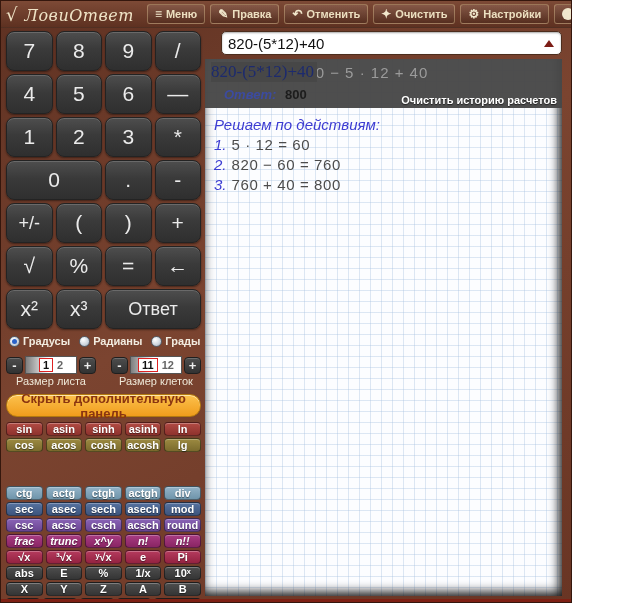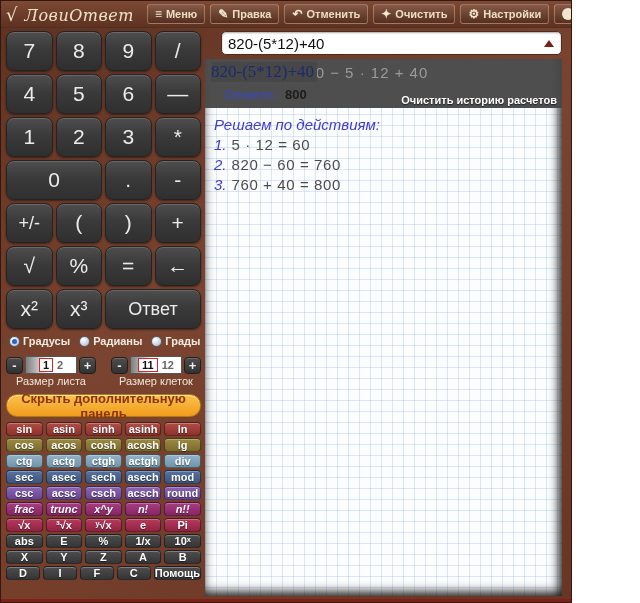--- a/index.html
+++ b/index.html
@@ -71,21 +71,21 @@
   .funcpad { display:flex; flex-direction:column; gap:2px; padding:0 2px; }
   .funcrow { display:flex; gap:3px; }
   .fkey { flex:1; height:14px; border-radius:4px; border:1px solid rgba(0,0,0,0.45);
     box-shadow:inset 0 1px 0 rgba(255,255,255,0.28);
     color:#fff; font-size:11px; font-weight:bold; line-height:1;
     display:flex; align-items:center; justify-content:center; cursor:pointer;
     text-shadow:0 1px 1px rgba(0,0,0,0.5); }
   .c-red     { background:linear-gradient(#b24b44,#8e322d); }
   .c-olive   { background:linear-gradient(#9c8a41,#7b6b2d); }
   .c-green   { background:linear-gradient(#8ca44b,#6f8a35); }
-  .c-lblue   { background:linear-gradient(#93b3c7,#6f95ab); }
+  .c-lblue   { background:linear-gradient(#93b3c7,#6f95ab);margin-top:32px; }
   .c-blue    { background:linear-gradient(#56729f,#3d557e); }
   .c-purple  { background:linear-gradient(#8a64b6,#6b4593); }
   .c-magenta { background:linear-gradient(#a93c83,#892564);font-style:italic; }
   .c-crimson { background:linear-gradient(#b53b5e,#942241); }
   .c-gray    { background:linear-gradient(#4e4e4e,#353535); }
 
   
   .right-panel { position:absolute; top:30px; left:204px; right:9px; bottom:6px;padding-left:16px; }
   .expr-box { position:relative; height:24px; }
   .expr-input { width:100%; height:24px; border-radius:5px; border:1px solid #4c2d1d;

